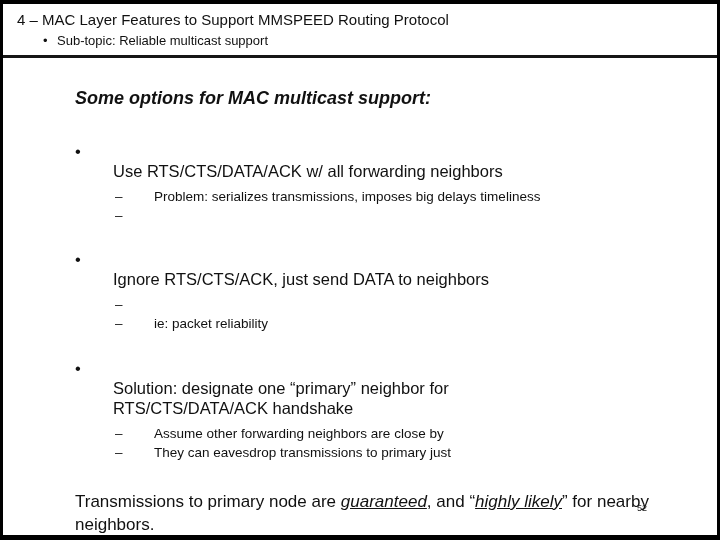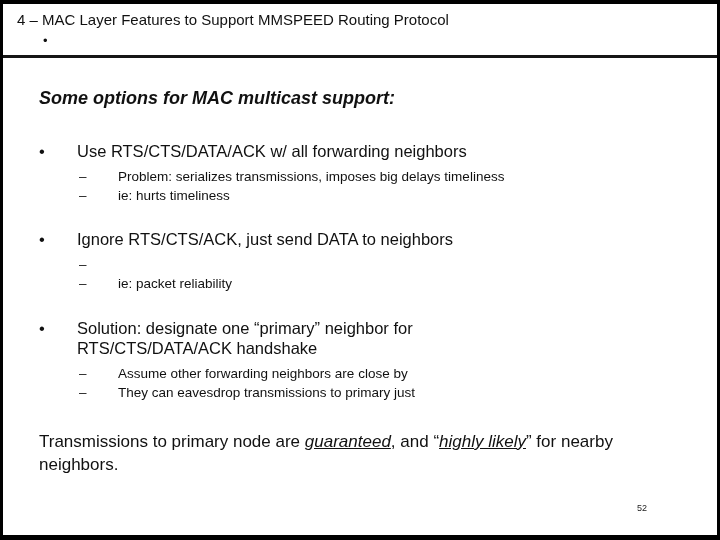--- a/index.html
+++ b/index.html
@@ -15,29 +15,29 @@
     color: #111111;
     overflow: hidden;
   }
   .header {
     padding: 7px 16px 6px 14px;
     border-bottom: 3px solid #151515;
   }
   .header-title { font-size: 15px; line-height: 1.25; }
   .header-sub { font-size: 13px; line-height: 1.25; padding-left: 26px; margin-top: 3px; display: flex; }
   .header-sub .mk { width: 14px; }
-  .content { padding: 30px 40px 0 36px; }
+  .content { padding: 30px 40px 0 72px; }
   .heading {
     font-size: 18px; font-weight: bold; font-style: italic;
     margin: 0 0 32px 0;
   }
   .bullet-group { margin-bottom: 24px; }
   .bullet-row { display: flex; font-size: 16.5px; line-height: 1.25; }
   .bullet-row .mk { flex: 0 0 38px; }
-  .bullet-row .txt { max-width: 410px; }
+  .bullet-row .txt { max-width: 410px; margin-top: 20px; }
   .sub-row { display: flex; font-size: 13.5px; line-height: 1.4; margin-left: 40px; }
   .sub-row .mk { flex: 0 0 39px; }
   .sub-rows { margin-top: 6px; }
   .closing {
     margin-top: 28px;
     font-size: 17px; line-height: 1.35;
     max-width: 590px;
   }
   .emph { font-style: italic; text-decoration: underline; }
   .page-number {
@@ -48,40 +48,40 @@
 </style>
 </head>
 <body>
 
 <div class="slide">
 
   <div class="header">
     <div class="header-title">4 – MAC Layer Features to Support MMSPEED Routing Protocol</div>
     <div class="header-sub">
       <span class="mk">•</span>
+      <span>Sub-topic: Reliable multicast support</span>
     </div>
   </div>
 
   <div class="content">
 
     <div class="heading">Some options for MAC multicast support:</div>
 
     <div class="bullet-group">
       <div class="bullet-row">
         <span class="mk">•</span>
         <span class="txt">Use RTS/CTS/DATA/ACK w/ all forwarding neighbors</span>
       </div>
       <div class="sub-rows">
         <div class="sub-row">
           <span class="mk">–</span>
           <span>Problem: serializes transmissions, imposes big delays timeliness</span>
         </div>
         <div class="sub-row">
           <span class="mk">–</span>
-          <span>ie: hurts timeliness</span>
         </div>
       </div>
     </div>
 
     <div class="bullet-group">
       <div class="bullet-row">
         <span class="mk">•</span>
         <span class="txt">Ignore RTS/CTS/ACK, just send DATA to neighbors</span>
       </div>
       <div class="sub-rows">

